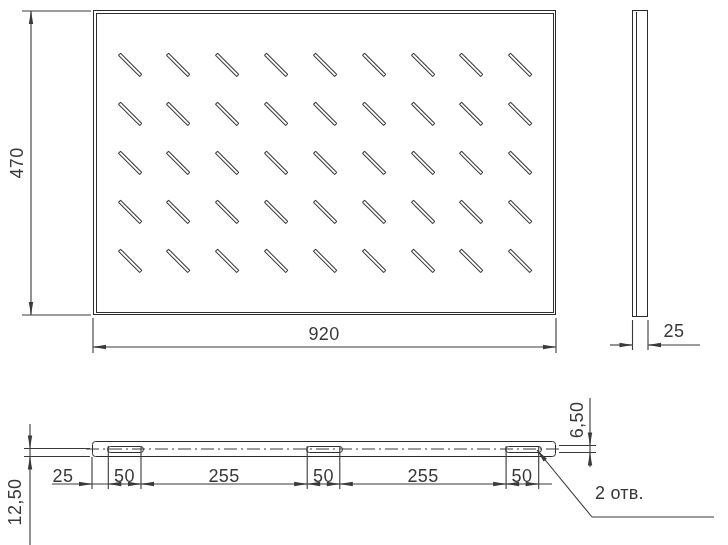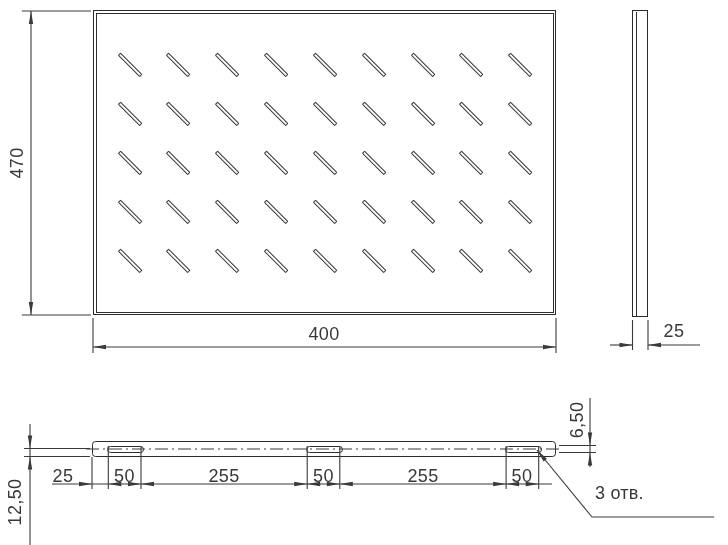--- a/index.html
+++ b/index.html
@@ -131,30 +131,30 @@
       <polygon points="506.1,484 519.1,481.8 519.1,486.2" fill="#3a3a3a"></polygon>
       <polygon points="538.7,484 525.7,486.2 525.7,481.8" fill="#3a3a3a"></polygon>
       <polygon points="30,448.5 27.8,435.5 32.2,435.5" fill="#3a3a3a"></polygon>
       <polygon points="30,456.5 32.2,469.5 27.8,469.5" fill="#3a3a3a"></polygon>
       <polygon points="590,445.5 587.8,432.5 592.2,432.5" fill="#3a3a3a"></polygon>
       <polygon points="590,452.5 592.2,465.5 587.8,465.5" fill="#3a3a3a"></polygon>
       <polygon points="537,450 546.9488561731276,458.652182432567 543.5479716649667,461.4439532974752" fill="#3a3a3a"></polygon>
     </svg>
 
   <div class="dim-label rot" style="left:17px;top:163px;">470</div>
-  <div class="dim-label" style="left:324px;top:334px;">400</div>
+  <div class="dim-label" style="left:324px;top:334px;">920</div>
   <div class="dim-label" style="left:674px;top:331px;">25</div>
 
   <div class="dim-label" style="left:63px;top:476px;">25</div>
   <div class="dim-label" style="left:124.5px;top:476px;">50</div>
   <div class="dim-label" style="left:224px;top:476px;">255</div>
   <div class="dim-label" style="left:323.5px;top:476px;">50</div>
   <div class="dim-label" style="left:423px;top:476px;">255</div>
   <div class="dim-label" style="left:522px;top:476px;">50</div>
 
   <div class="dim-label rot" style="left:15px;top:502px;">12,50</div>
   <div class="dim-label rot" style="left:577px;top:420px;">6,50</div>
 
   <div class="callout">
-    <div>3 отв.</div>
+    <div>2 отв.</div>
   </div>
 
 </div>
 
 </body></html>

